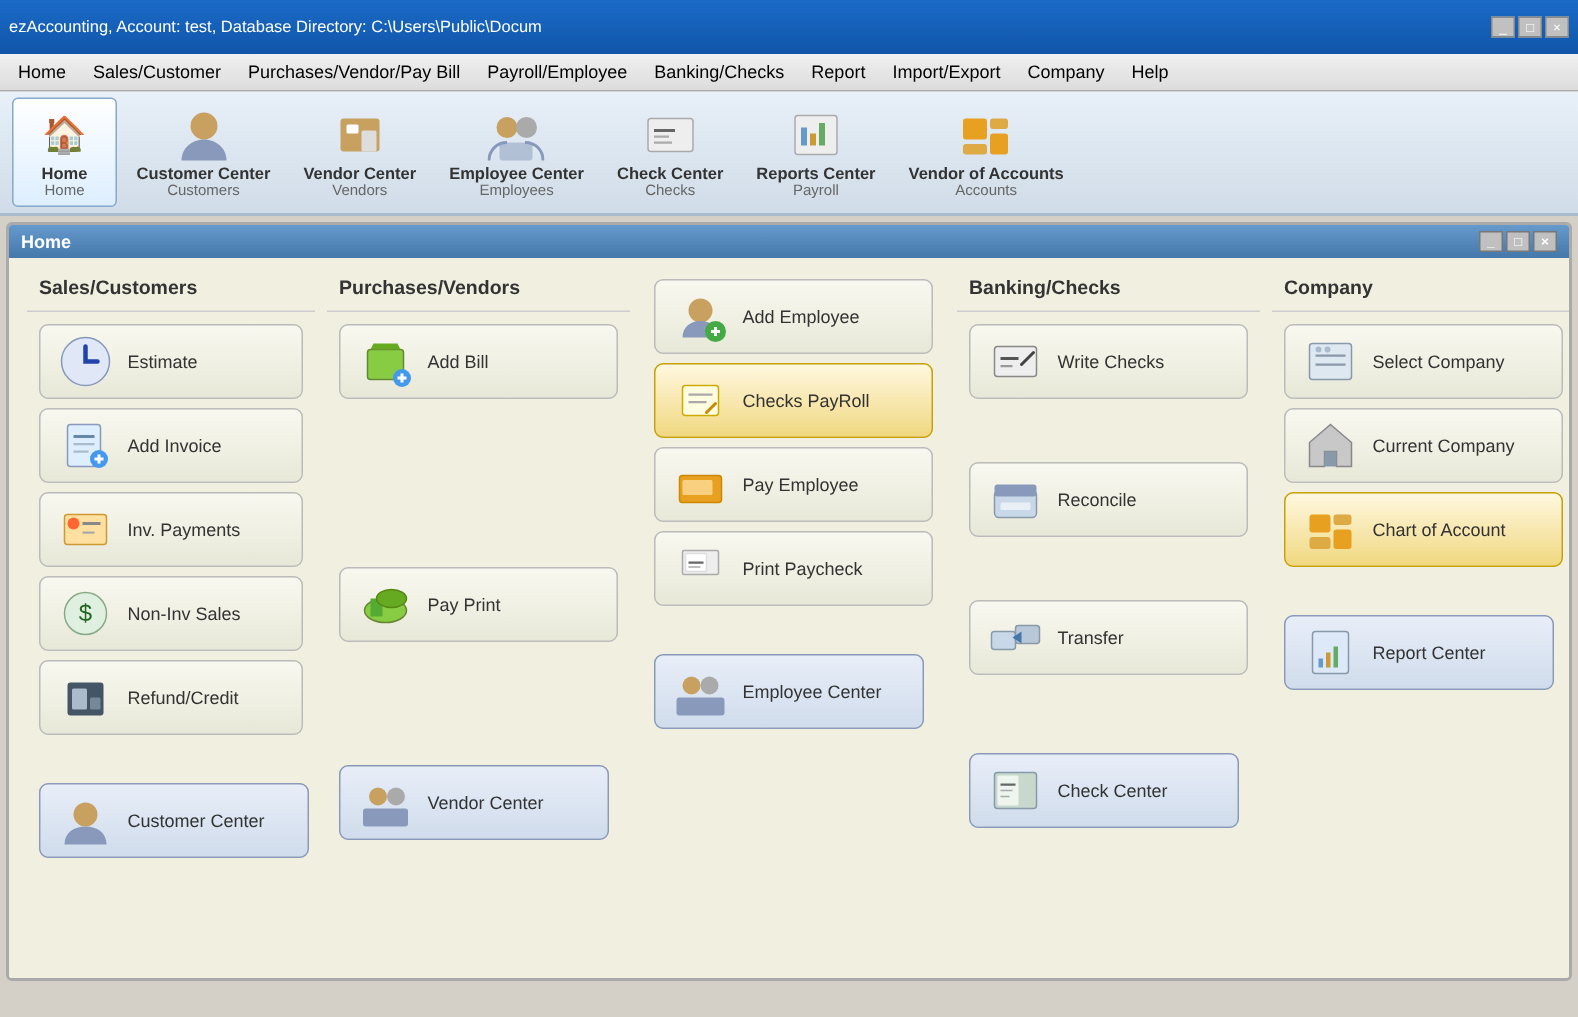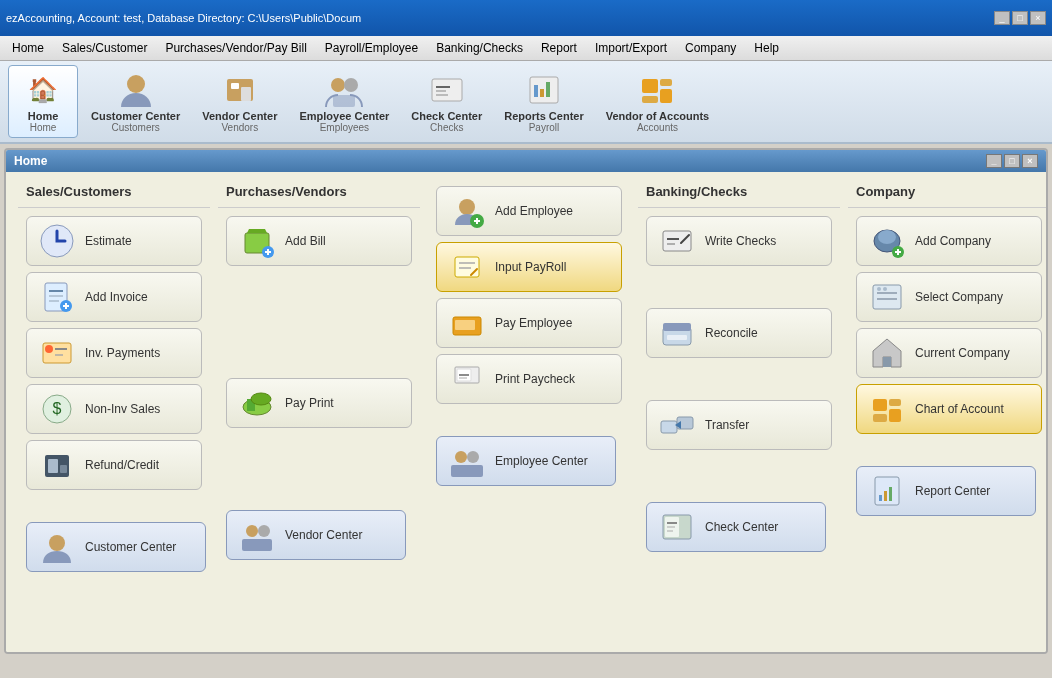--- a/index.html
+++ b/index.html
@@ -393,21 +393,21 @@
         </div>
         <div class="action-btn highlighted">
           <div class="btn-icon">
             <svg width="36" height="36" viewBox="0 0 36 36">
                 <rect x="6" y="8" width="24" height="20" rx="2" fill="#fffce0" stroke="#ccaa00"></rect>
                 <line x1="10" y1="14" x2="26" y2="14" stroke="#aaa" stroke-width="1.5"></line>
                 <line x1="10" y1="19" x2="22" y2="19" stroke="#aaa" stroke-width="1.5"></line>
                 <path d="M22 26 L28 20" stroke="#cc8800" stroke-width="2" stroke-linecap="round"></path>
               </svg>
           </div>
-          <span class="btn-label">Input PayRoll</span>
+          <span class="btn-label">Checks PayRoll</span>
         </div>
         <div class="action-btn">
           <div class="btn-icon">
             <svg width="36" height="36" viewBox="0 0 36 36">
                 <rect x="4" y="12" width="28" height="18" rx="2" fill="#e8a020" stroke="#cc8800"></rect>
                 <rect x="6" y="15" width="20" height="10" rx="1" fill="#f8d080"></rect>
               </svg>
           </div>
           <span class="btn-label">Pay Employee</span>
         </div>
@@ -483,32 +483,20 @@
           </div>
           <span class="btn-label">Check Center</span>
         </div>
       </div>
 
       <div class="section-col">
         <div class="section-header">Company</div>
         <div class="action-btn">
           <div class="btn-icon">
             <svg width="36" height="36" viewBox="0 0 36 36">
-                <ellipse cx="18" cy="18" rx="13" ry="11" fill="#6688aa" stroke="#445577"></ellipse>
-                <ellipse cx="18" cy="14" rx="9" ry="7" fill="#88aacc"></ellipse>
-                <circle cx="29" cy="29" r="6" fill="#44aa44"></circle>
-                <line x1="29" y1="26" x2="29" y2="32" stroke="white" stroke-width="2"></line>
-                <line x1="26" y1="29" x2="32" y2="29" stroke="white" stroke-width="2"></line>
-              </svg>
-          </div>
-          <span class="btn-label">Add Company</span>
-        </div>
-        <div class="action-btn">
-          <div class="btn-icon">
-            <svg width="36" height="36" viewBox="0 0 36 36">
                 <rect x="4" y="6" width="28" height="24" rx="2" fill="#dde8f0" stroke="#8899aa"></rect>
                 <line x1="8" y1="14" x2="28" y2="14" stroke="#8899aa" stroke-width="1.5"></line>
                 <line x1="8" y1="20" x2="28" y2="20" stroke="#8899aa" stroke-width="1.5"></line>
                 <circle cx="10" cy="10" r="2" fill="#aabbcc"></circle>
                 <circle cx="16" cy="10" r="2" fill="#aabbcc"></circle>
               </svg>
           </div>
           <span class="btn-label">Select Company</span>
         </div>
         <div class="action-btn">

